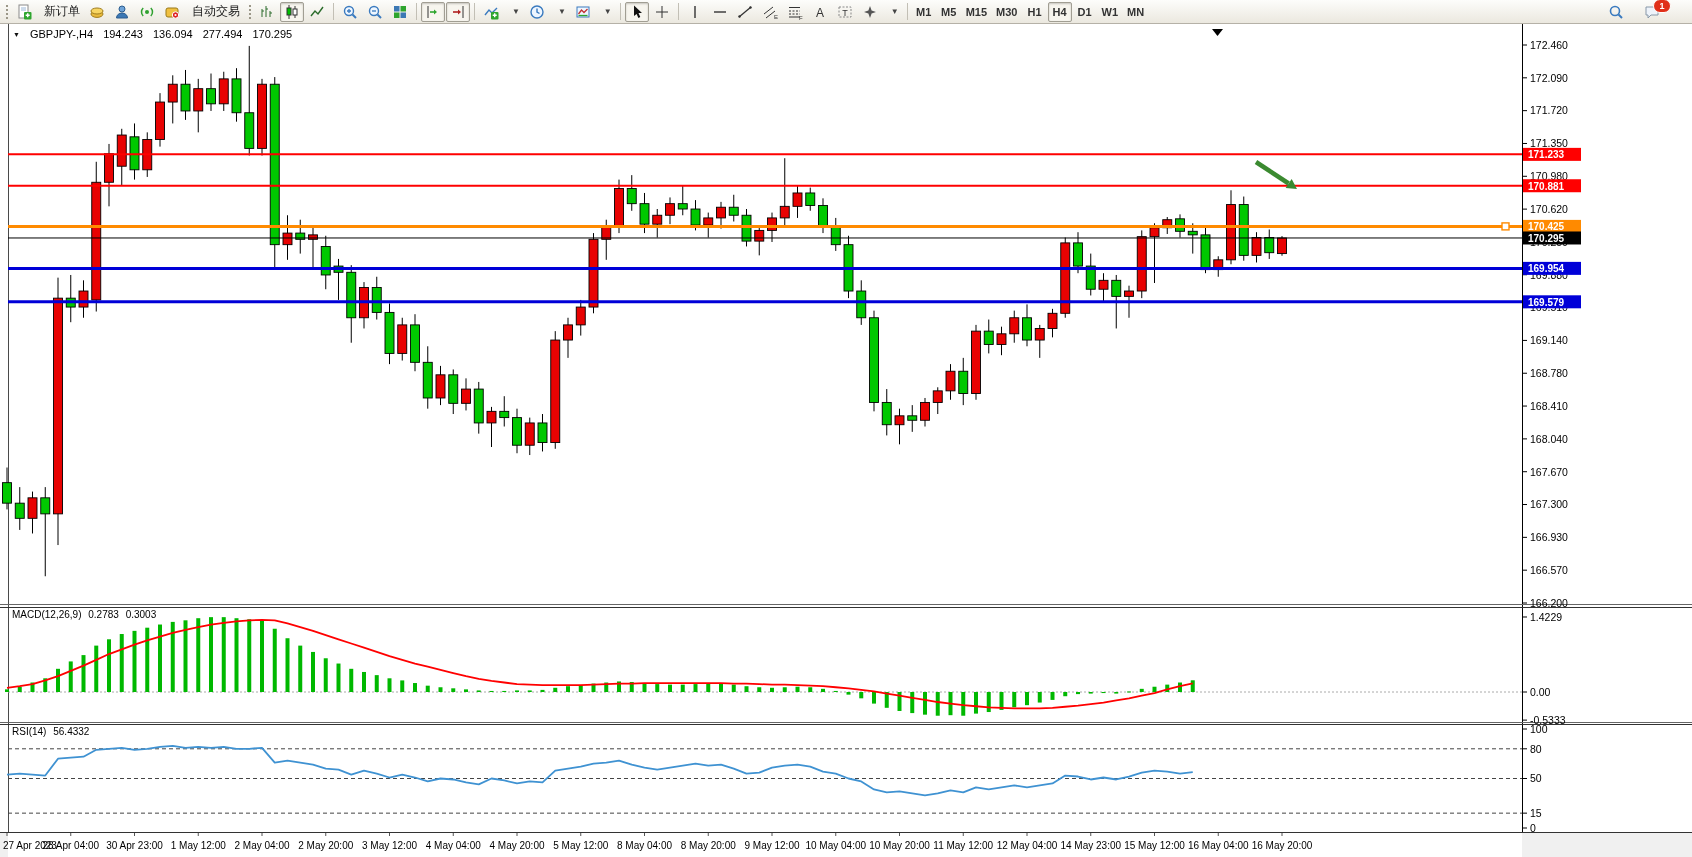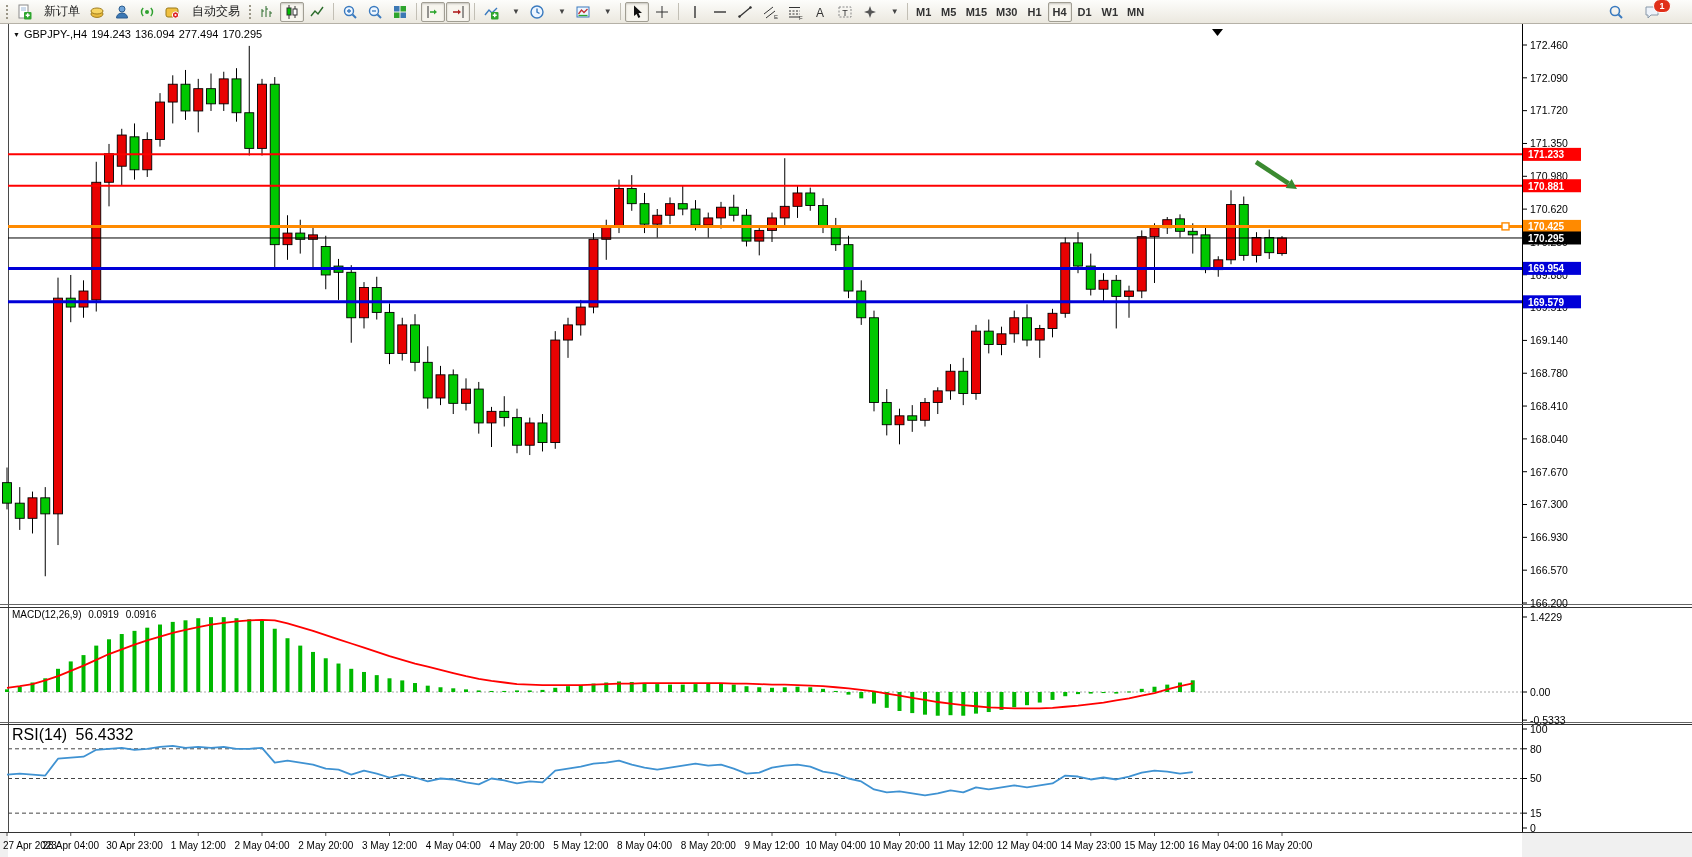--- a/index.html
+++ b/index.html
@@ -19,24 +19,24 @@
     background-image:radial-gradient(circle,#9b9788 1px,transparent 1.2px);
     background-size:4px 4px;background-position:1px 1px;}
   .tfbtn{min-width:24px;justify-content:center;font-size:11px;font-weight:700;color:#333;}
   #toolbar-right{margin-left:auto;display:flex;align-items:center;gap:12px;padding-right:26px;}
   #chat-wrap{position:relative;}
   #chat-badge{position:absolute;top:-4px;right:-8px;min-width:12px;height:12px;line-height:12px;
     background:#e03019;color:#fff;font-size:9px;font-weight:700;text-align:center;
     border-radius:7px;border:1px solid #fff;padding:0 2px;}
   
   .overlay{position:absolute;z-index:4;color:#000;white-space:nowrap;}
-  #chart-title{left:13px;top:28px;font-size:11px;display:flex;align-items:center;}
+  #chart-title{left:13px;top:28px;font-size:11px;display:flex;gap:6px;align-items:center;}
   #chart-title .tri{font-size:7px;margin-top:1px;color:#111;}
   #macd-label{left:12px;top:609px;font-size:10px;}
-  #rsi-label{left:12px;top:726px;font-size:16px;}
+  #rsi-label{left:12px;top:726px;font-size:10px;}
   .overlay span{margin-right:4px;}
   #plot{position:absolute;left:0;top:0;z-index:1;}
   #plot text{font-family:"Liberation Sans",sans-serif;}
 </style>
 </head>
 <body>
 
 <div id="app">
 
   <div id="toolbar">
@@ -327,22 +327,22 @@
     <span class="tri">▼</span>
     <span>GBPJPY-,H4</span>
     <span>194.243</span>
     <span>136.094</span>
     <span>277.494</span>
     <span>170.295</span>
   </div>
 
   <div class="overlay" id="macd-label">
     <span>MACD(12,26,9)</span>
-    <span>0.0919</span>
-    <span>0.0916</span>
+    <span>0.2783</span>
+    <span>0.3003</span>
   </div>
 
   <div class="overlay" id="rsi-label">
     <span>RSI(14)</span>
     <span>56.4332</span>
   </div>
 
   <svg id="plot" width="1692" height="857">
       <rect x="0" y="24" width="1692" height="809" fill="#ffffff"></rect>
       <rect x="0" y="833" width="1692" height="24" fill="#f0f0f0"></rect>

